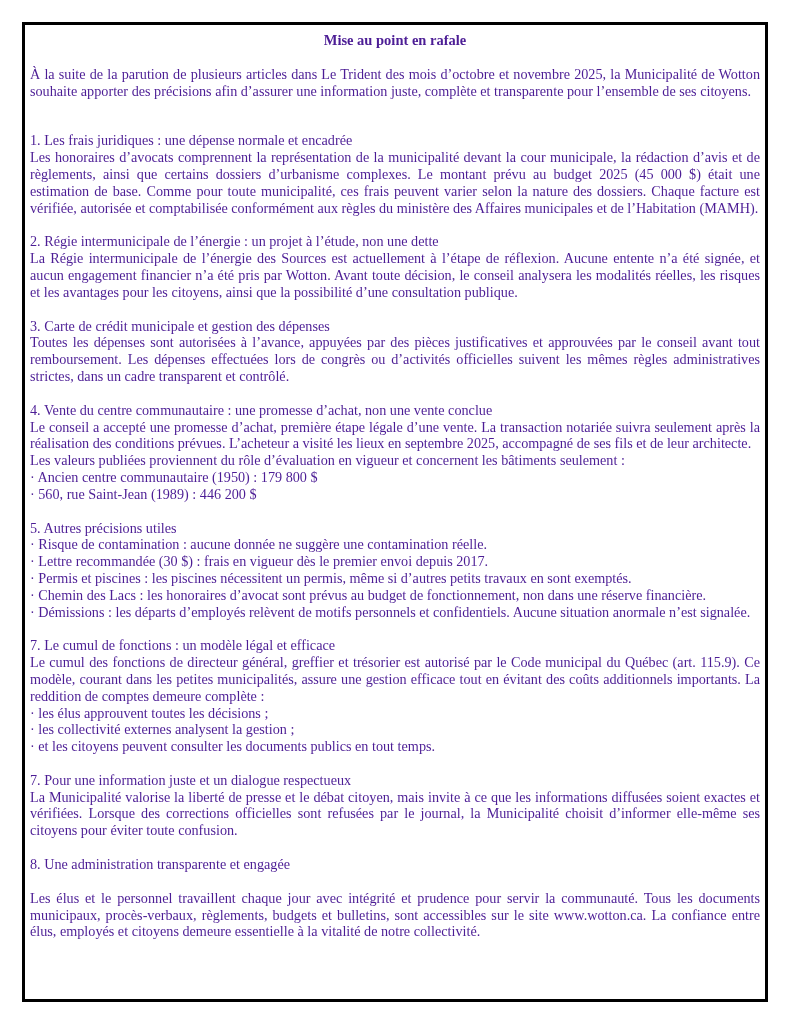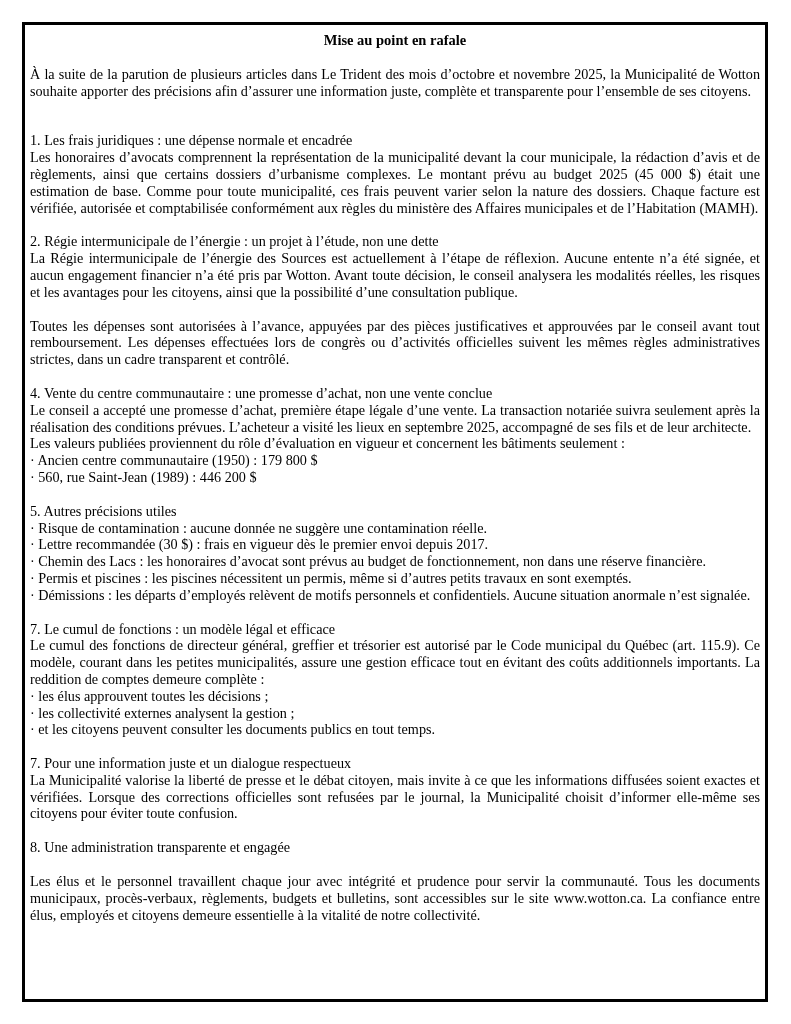--- a/index.html
+++ b/index.html
@@ -9,21 +9,21 @@
     left: 22px; top: 22px;
     width: 740px; height: 974px;
     border: 3px solid #000000;
     box-sizing: content-box;
   }
   .content {
     padding: 7px 5px 0 5px;
     font-family: "Liberation Serif", serif;
     font-size: 14.2px;
     line-height: 16.8px;
-    color: #000000;
+    color: #4c1d95;
     text-align: justify;
   }
   .title {
     text-align: center;
     font-weight: bold;
     font-size: 14.5px;
     margin: 0 0 17px 0;
   }
   p { margin: 0; }
   .intro { margin-bottom: 16px; }
@@ -49,41 +49,42 @@
     <div class="gap"></div>
 
     <div>
       <p class="heading">2. Régie intermunicipale de l’énergie : un projet à l’étude, non une dette</p>
       <p>La Régie intermunicipale de l’énergie des Sources est actuellement à l’étape de réflexion. Aucune entente n’a été signée, et aucun engagement financier n’a été pris par Wotton. Avant toute décision, le conseil analysera les modalités réelles, les risques et les avantages pour les citoyens, ainsi que la possibilité d’une consultation publique.</p>
     </div>
 
     <div class="gap"></div>
 
     <div>
+      <p class="heading">3. Carte de crédit municipale et gestion des dépenses</p>
       <p>Toutes les dépenses sont autorisées à l’avance, appuyées par des pièces justificatives et approuvées par le conseil avant tout remboursement. Les dépenses effectuées lors de congrès ou d’activités officielles suivent les mêmes règles administratives strictes, dans un cadre transparent et contrôlé.</p>
     </div>
 
     <div class="gap"></div>
 
     <div>
       <p class="heading">4. Vente du centre communautaire : une promesse d’achat, non une vente conclue</p>
       <p>Le conseil a accepté une promesse d’achat, première étape légale d’une vente. La transaction notariée suivra seulement après la réalisation des conditions prévues. L’acheteur a visité les lieux en septembre 2025, accompagné de ses fils et de leur architecte.</p>
       <p>Les valeurs publiées proviennent du rôle d’évaluation en vigueur et concernent les bâtiments seulement :</p>
       <p class="bullet">· Ancien centre communautaire (1950) : 179 800 $</p>
       <p class="bullet">· 560, rue Saint-Jean (1989) : 446 200 $</p>
     </div>
 
     <div class="gap"></div>
 
     <div>
       <p class="heading">5. Autres précisions utiles</p>
       <p class="bullet">· Risque de contamination : aucune donnée ne suggère une contamination réelle.</p>
       <p class="bullet">· Lettre recommandée (30 $) : frais en vigueur dès le premier envoi depuis 2017.</p>
+      <p class="bullet">· Permis et piscines : les piscines nécessitent un permis, même si d’autres petits travaux en sont exemptés.</p>
       <p class="bullet">· Chemin des Lacs : les honoraires d’avocat sont prévus au budget de fonctionnement, non dans une réserve financière.</p>
-      <p class="bullet">· Permis et piscines : les piscines nécessitent un permis, même si d’autres petits travaux en sont exemptés.</p>
       <p class="bullet">· Démissions : les départs d’employés relèvent de motifs personnels et confidentiels. Aucune situation anormale n’est signalée.</p>
     </div>
 
     <div class="gap"></div>
 
     <div>
       <p class="heading">7. Le cumul de fonctions : un modèle légal et efficace</p>
       <p>Le cumul des fonctions de directeur général, greffier et trésorier est autorisé par le Code municipal du Québec (art. 115.9). Ce modèle, courant dans les petites municipalités, assure une gestion efficace tout en évitant des coûts additionnels importants. La reddition de comptes demeure complète :</p>
       <p class="bullet">· les élus approuvent toutes les décisions ;</p>
       <p class="bullet">· les collectivité externes analysent la gestion ;</p>

